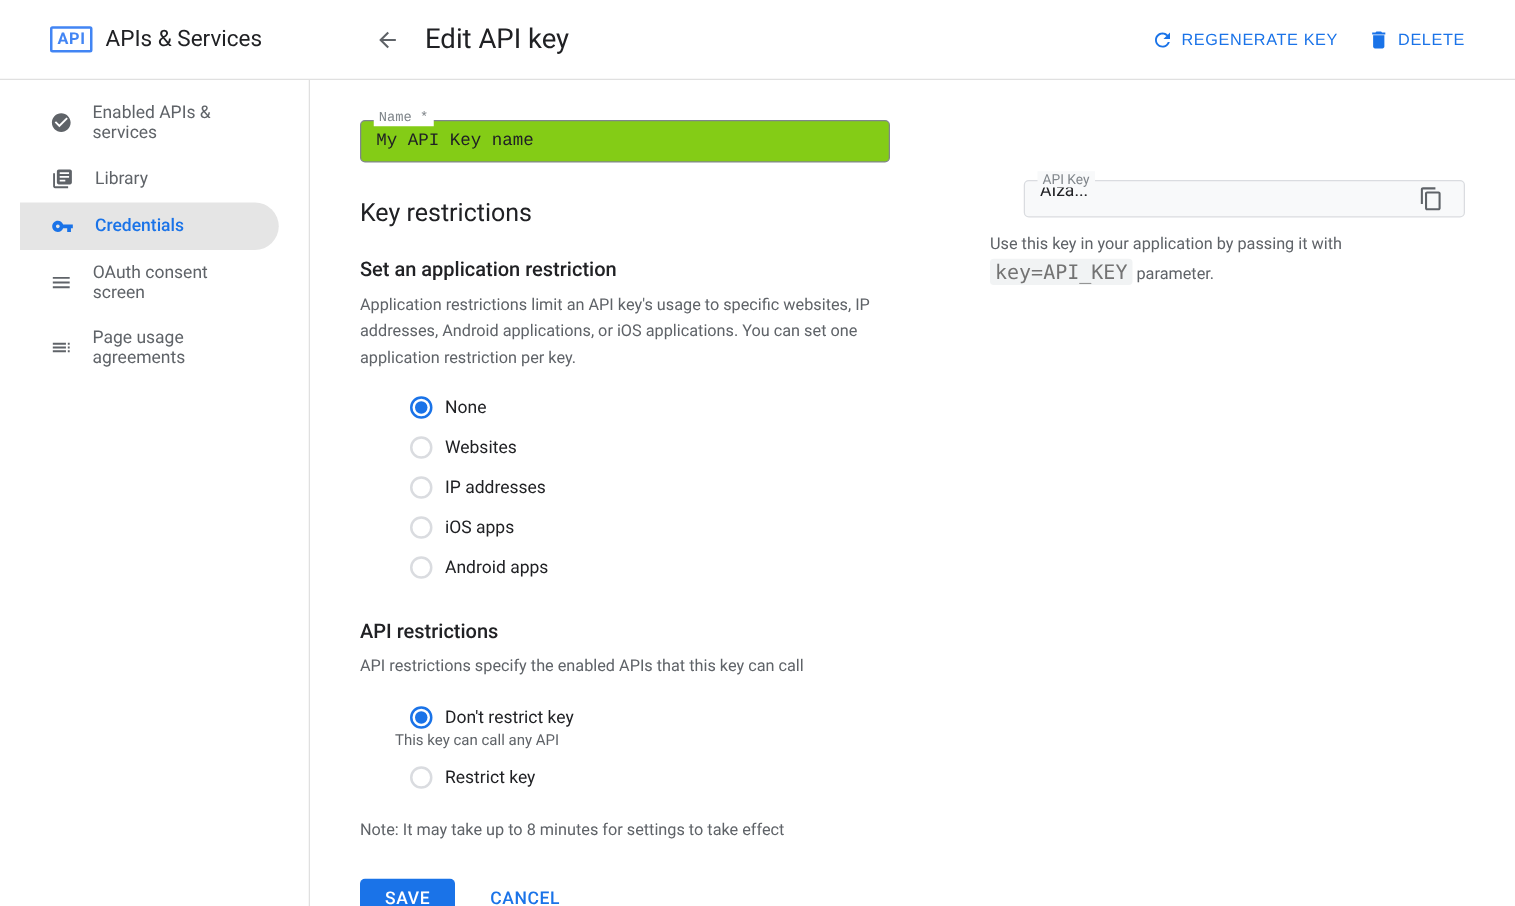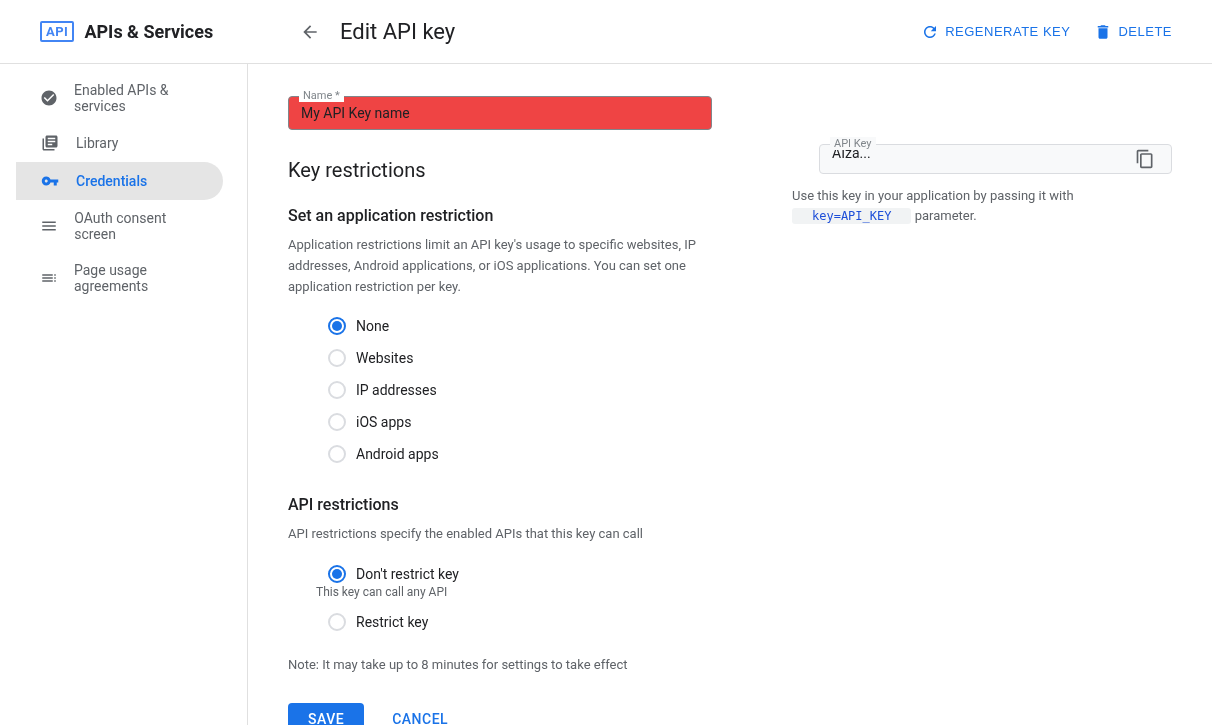--- a/index.html
+++ b/index.html
@@ -25,21 +25,21 @@
       font-weight: 700;
       font-size: 13px;
       color: #4285f4;
       border: 2px solid #4285f4;
       padding: 1px 4px;
       border-radius: 2px;
       letter-spacing: 0.5px;
     }
     .top-header-title {
       font-size: 18px;
-      font-weight: 700;
+      font-weight: 400;
       color: #202124;
     }
     .page-header {
       display: flex;
       align-items: center;
       gap: 16px;
       flex: 1;
       padding-left: 8px;
     }
     .back-btn {
@@ -130,21 +130,22 @@
 
     
     .field-group {
       margin-bottom: 28px;
     }
     .text-field-wrapper {
       position: relative;
       border: 1px solid #80868b;
       border-radius: 4px;
       padding: 8px 12px;
-      background: #ef4444;
+      background: #84cc16;
+      font-family: Liberation Mono, monospace;
     }
     .text-field-label {
       position: absolute;
       top: -8px;
       left: 10px;
       background: #fff;
       padding: 0 4px;
       font-size: 11px;
       color: #80868b;
     }
@@ -193,25 +194,25 @@
       align-items: center;
     }
     .api-key-desc {
       margin-top: 12px;
       font-size: 13px;
       color: #5f6368;
       line-height: 1.5;
     }
     .api-key-desc code {
       background: #f1f3f4;
-      padding: 1px 20px;
+      padding: 1px 4px;
       border-radius: 3px;
       font-family: monospace;
-      font-size: 12px;
-      color: #1d4ed8;
+      font-size: 16px;
+      color: #737373;
     }
 
     
     .section-title {
       font-size: 20px;
       font-weight: 400;
       color: #202124;
       margin-bottom: 24px;
     }
     .subsection-title {

